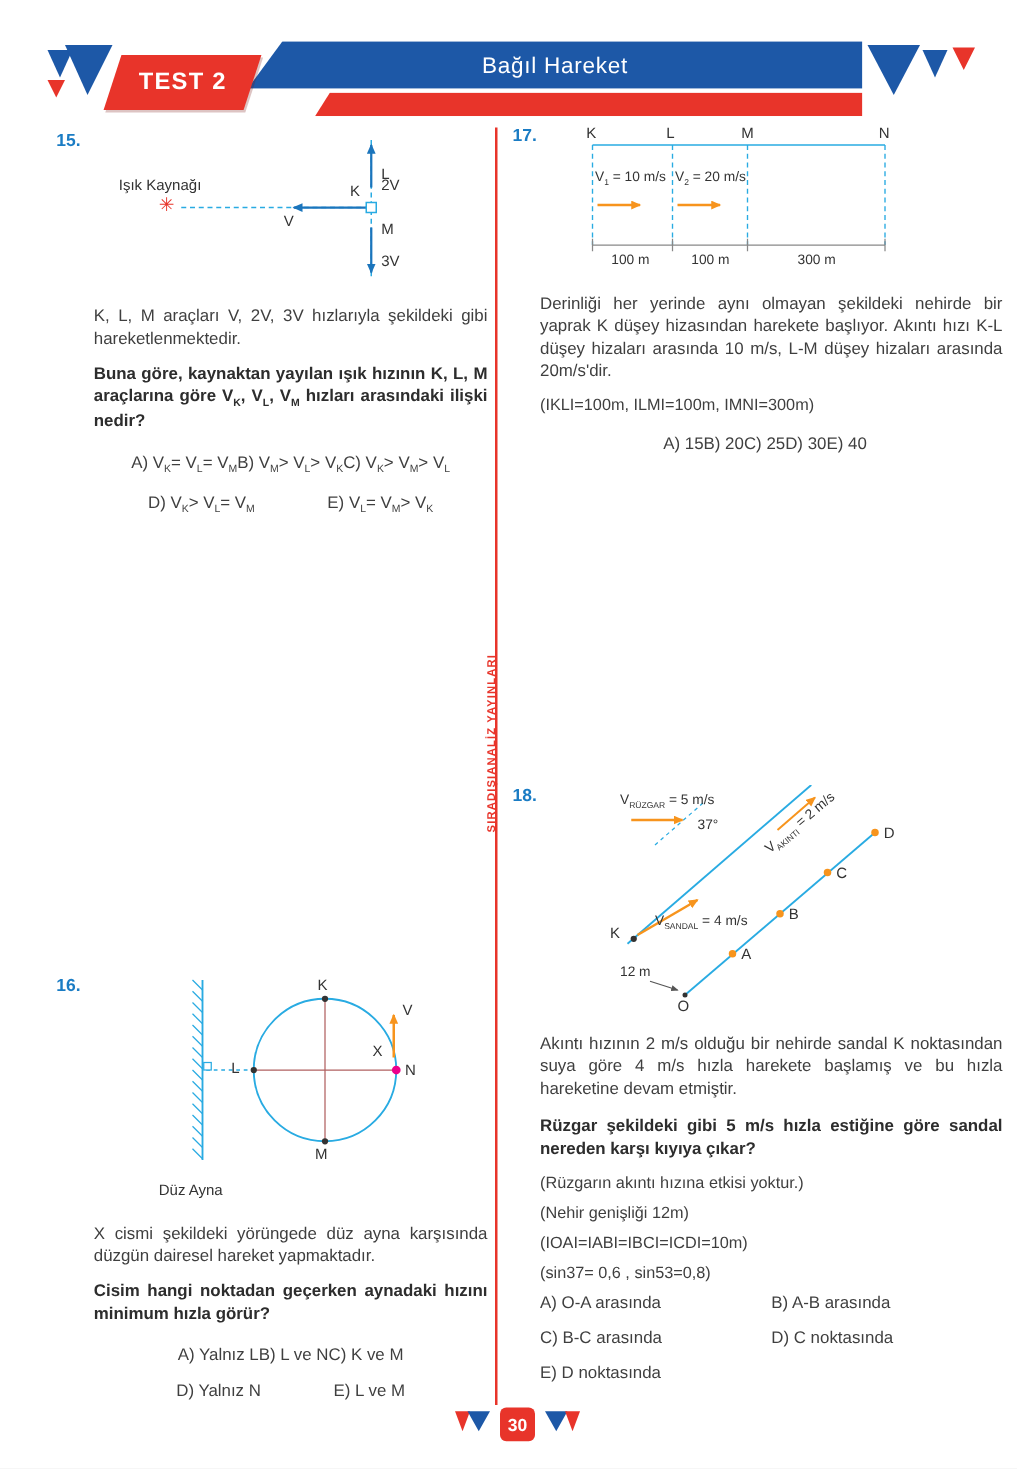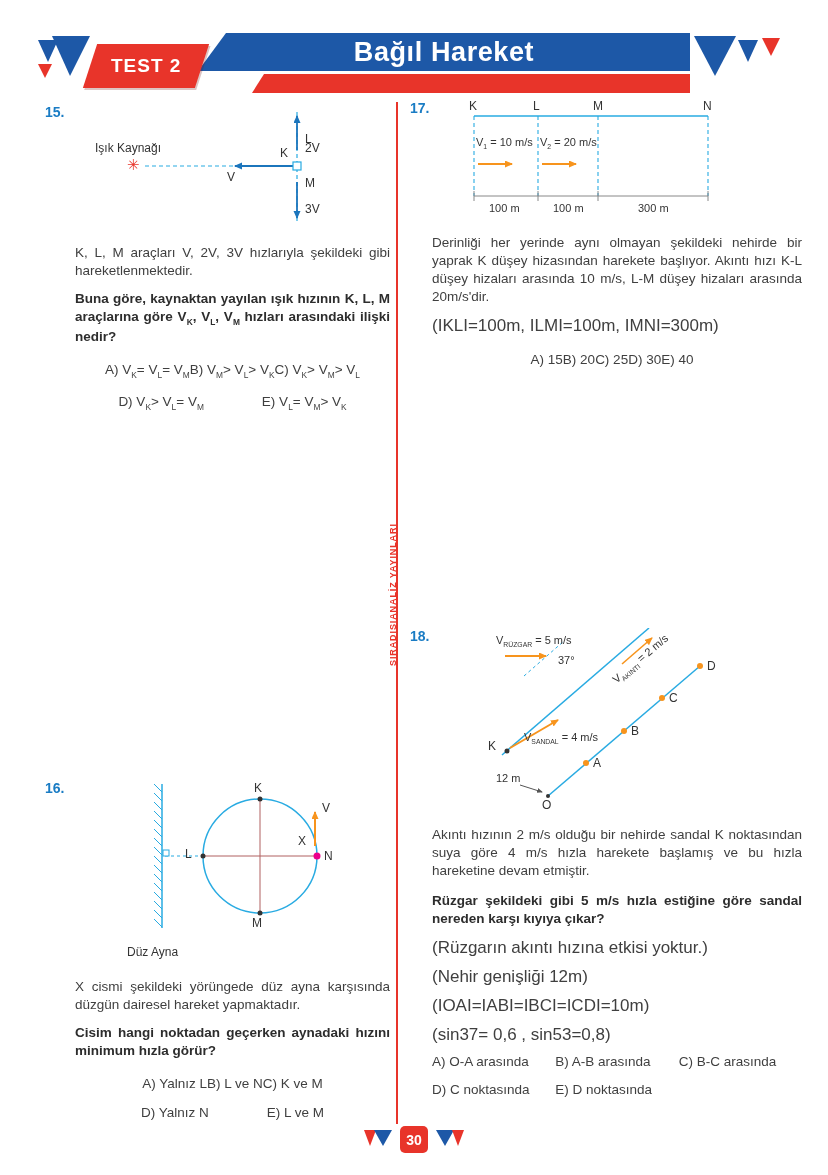--- a/index.html
+++ b/index.html
@@ -7,21 +7,21 @@
   body { font-family:"Liberation Sans", sans-serif; }
   .page { position:relative; width:828px; height:1175px; background:#ffffff; margin:0 auto; overflow:hidden; }
 
   
   .logo { position:absolute; }
   .logo-left { left:36px; top:34px; }
   .logo-right { left:692px; top:34px; }
   .banner-blue { position:absolute; left:198px; top:33px; width:492px; height:38px;
                  background:#1d58a7; clip-path:polygon(28px 0, 100% 0, 100% 100%, 0 100%);
                  display:flex; align-items:center; justify-content:center; }
-  .banner-title { color:#fff; font-size:27px; font-weight:bold; letter-spacing:.6px; }
+  .banner-title { color:#fff; font-size:18px; font-weight:normal; letter-spacing:.6px; }
   .banner-red-strip { position:absolute; left:252px; top:74px; width:438px; height:19px;
                  background:#e8342a; clip-path:polygon(12px 0, 100% 0, 100% 100%, 0 100%); }
   .test-badge { position:absolute; left:90px; top:44px; width:112px; height:44px;
                  background:#e8342a; transform:skewX(-18deg); display:flex; align-items:center; justify-content:center;
                  box-shadow:2px 2px 0 rgba(120,20,15,.25); }
   .test-badge span { transform:skewX(18deg); color:#fff; font-weight:bold; font-size:19px; letter-spacing:1px; }
 
   
   .divider-line { position:absolute; left:396px; top:102px; width:2px; height:1022px; background:#e8342a; }
   .publisher-vert { position:absolute; left:388px; top:666px; transform:rotate(-90deg); transform-origin:0 0;
@@ -30,25 +30,25 @@
   .page-badge { width:28px; height:27px; background:#e8342a; border-radius:5px; color:#fff;
                  font-weight:bold; font-size:14px; display:flex; align-items:center; justify-content:center; }
 
   
   .q { position:absolute; }
   .qnum { position:absolute; left:0; top:0; font-weight:bold; font-size:14px; color:#1a7cc4; }
   .qc { margin-left:30px; }
   .qc-r { margin-left:22px; }
   .para { font-size:13.5px; line-height:1.34; color:#3f3f3f; text-align:justify; margin-bottom:10px; }
   .para.b { font-weight:bold; color:#2d2d2d; }
-  .note { font-size:17px; color:#3f3f3f; margin-bottom:9px; }
+  .note { font-size:13px; color:#3f3f3f; margin-bottom:9px; }
   .optrow { display:flex; font-size:13.5px; color:#3f3f3f; }
   .optrow.spread { justify-content:center; }
   .optrow.center { justify-content:center; gap:58px; }
-  .optgrid { display:grid; grid-template-columns:1fr 1fr 1fr; row-gap:13px; font-size:13.5px; color:#3f3f3f; }
+  .optgrid { display:grid; grid-template-columns:1fr 1fr; row-gap:13px; font-size:13.5px; color:#3f3f3f; }
   sub { font-size:.62em; }
 
   
   .diag { position:relative; }
   .diag svg { position:absolute; left:0; top:0; }
   .dl { position:absolute; font-size:12px; color:#333; white-space:nowrap; line-height:1.1; }
   .dl.small { font-size:11px; }
   .dl.rot { transform:rotate(-40deg); transform-origin:0 0; }
   .star { color:#e8342a; font-size:15px; }
 </style>

